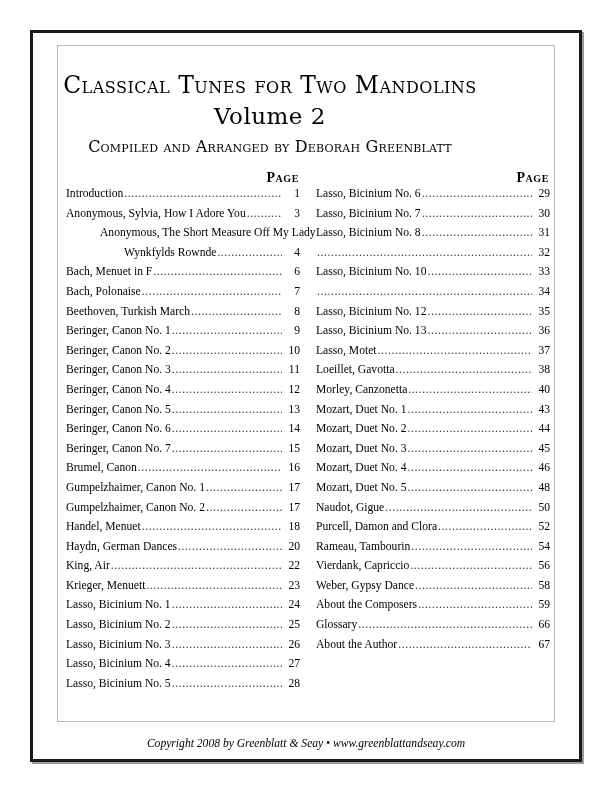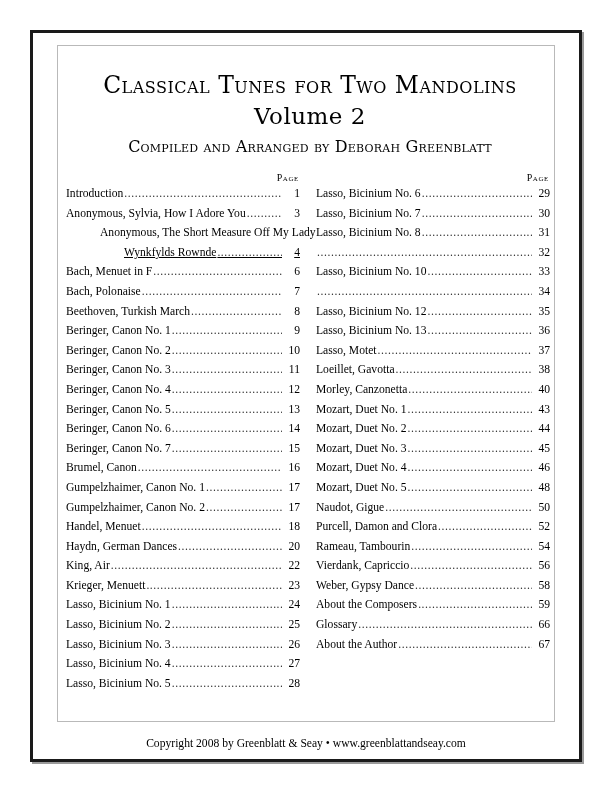--- a/index.html
+++ b/index.html
@@ -48,21 +48,20 @@
     box-sizing: border-box;
   }
 
   
   #title-block {
     position: absolute;
     left: 57px;
     top: 70px;
     width: 426px;
     text-align: center;
-    margin-left: 40px;
   }
   .uncial {
     font-family: "DejaVu Serif", "Liberation Serif", serif;
     font-variant: small-caps;
     letter-spacing: 0.5px;
   }
   #doc-title {
     font-size: 23.5px;
     line-height: 30px;
     font-weight: 400;
@@ -90,26 +89,27 @@
     width: 486px;
     display: flex;
     justify-content: space-between;
   }
   .toc-col {
     width: 236px;
     font-size: 11.6px;
   }
   .page-head {
     text-align: right;
-    font-size: 10px;
+    font-size: 14px;
     font-variant: small-caps;
     letter-spacing: 0.6px;
     line-height: 11px;
     padding-right: 3px;
     margin-bottom: 1px;
+    font-weight: bold;
   }
   .toc-entry {
     display: flex;
     align-items: flex-start;
     line-height: 19.6px;
     white-space: nowrap;
   }
   .toc-entry.wrap {
     display: block;
     line-height: 19.6px;
@@ -132,32 +132,32 @@
     width: 17px;
     text-align: right;
     padding-right: 2px;
   }
   
   .cont-line {
     display: flex;
     align-items: baseline;
     padding-left: 24px;
     white-space: nowrap;
-    text-decoration: underline;
   }
 
   
   #footer {
     position: absolute;
     left: 57px;
     top: 736px;
     width: 498px;
     text-align: center;
     font-size: 11.6px;
     line-height: 16px;
+    font-style: italic;
   }
 </style>
 </head>
 <body>
 
 <div id="page">
 
   <div id="outer-frame"></div>
   <div id="inner-frame"></div>
 

